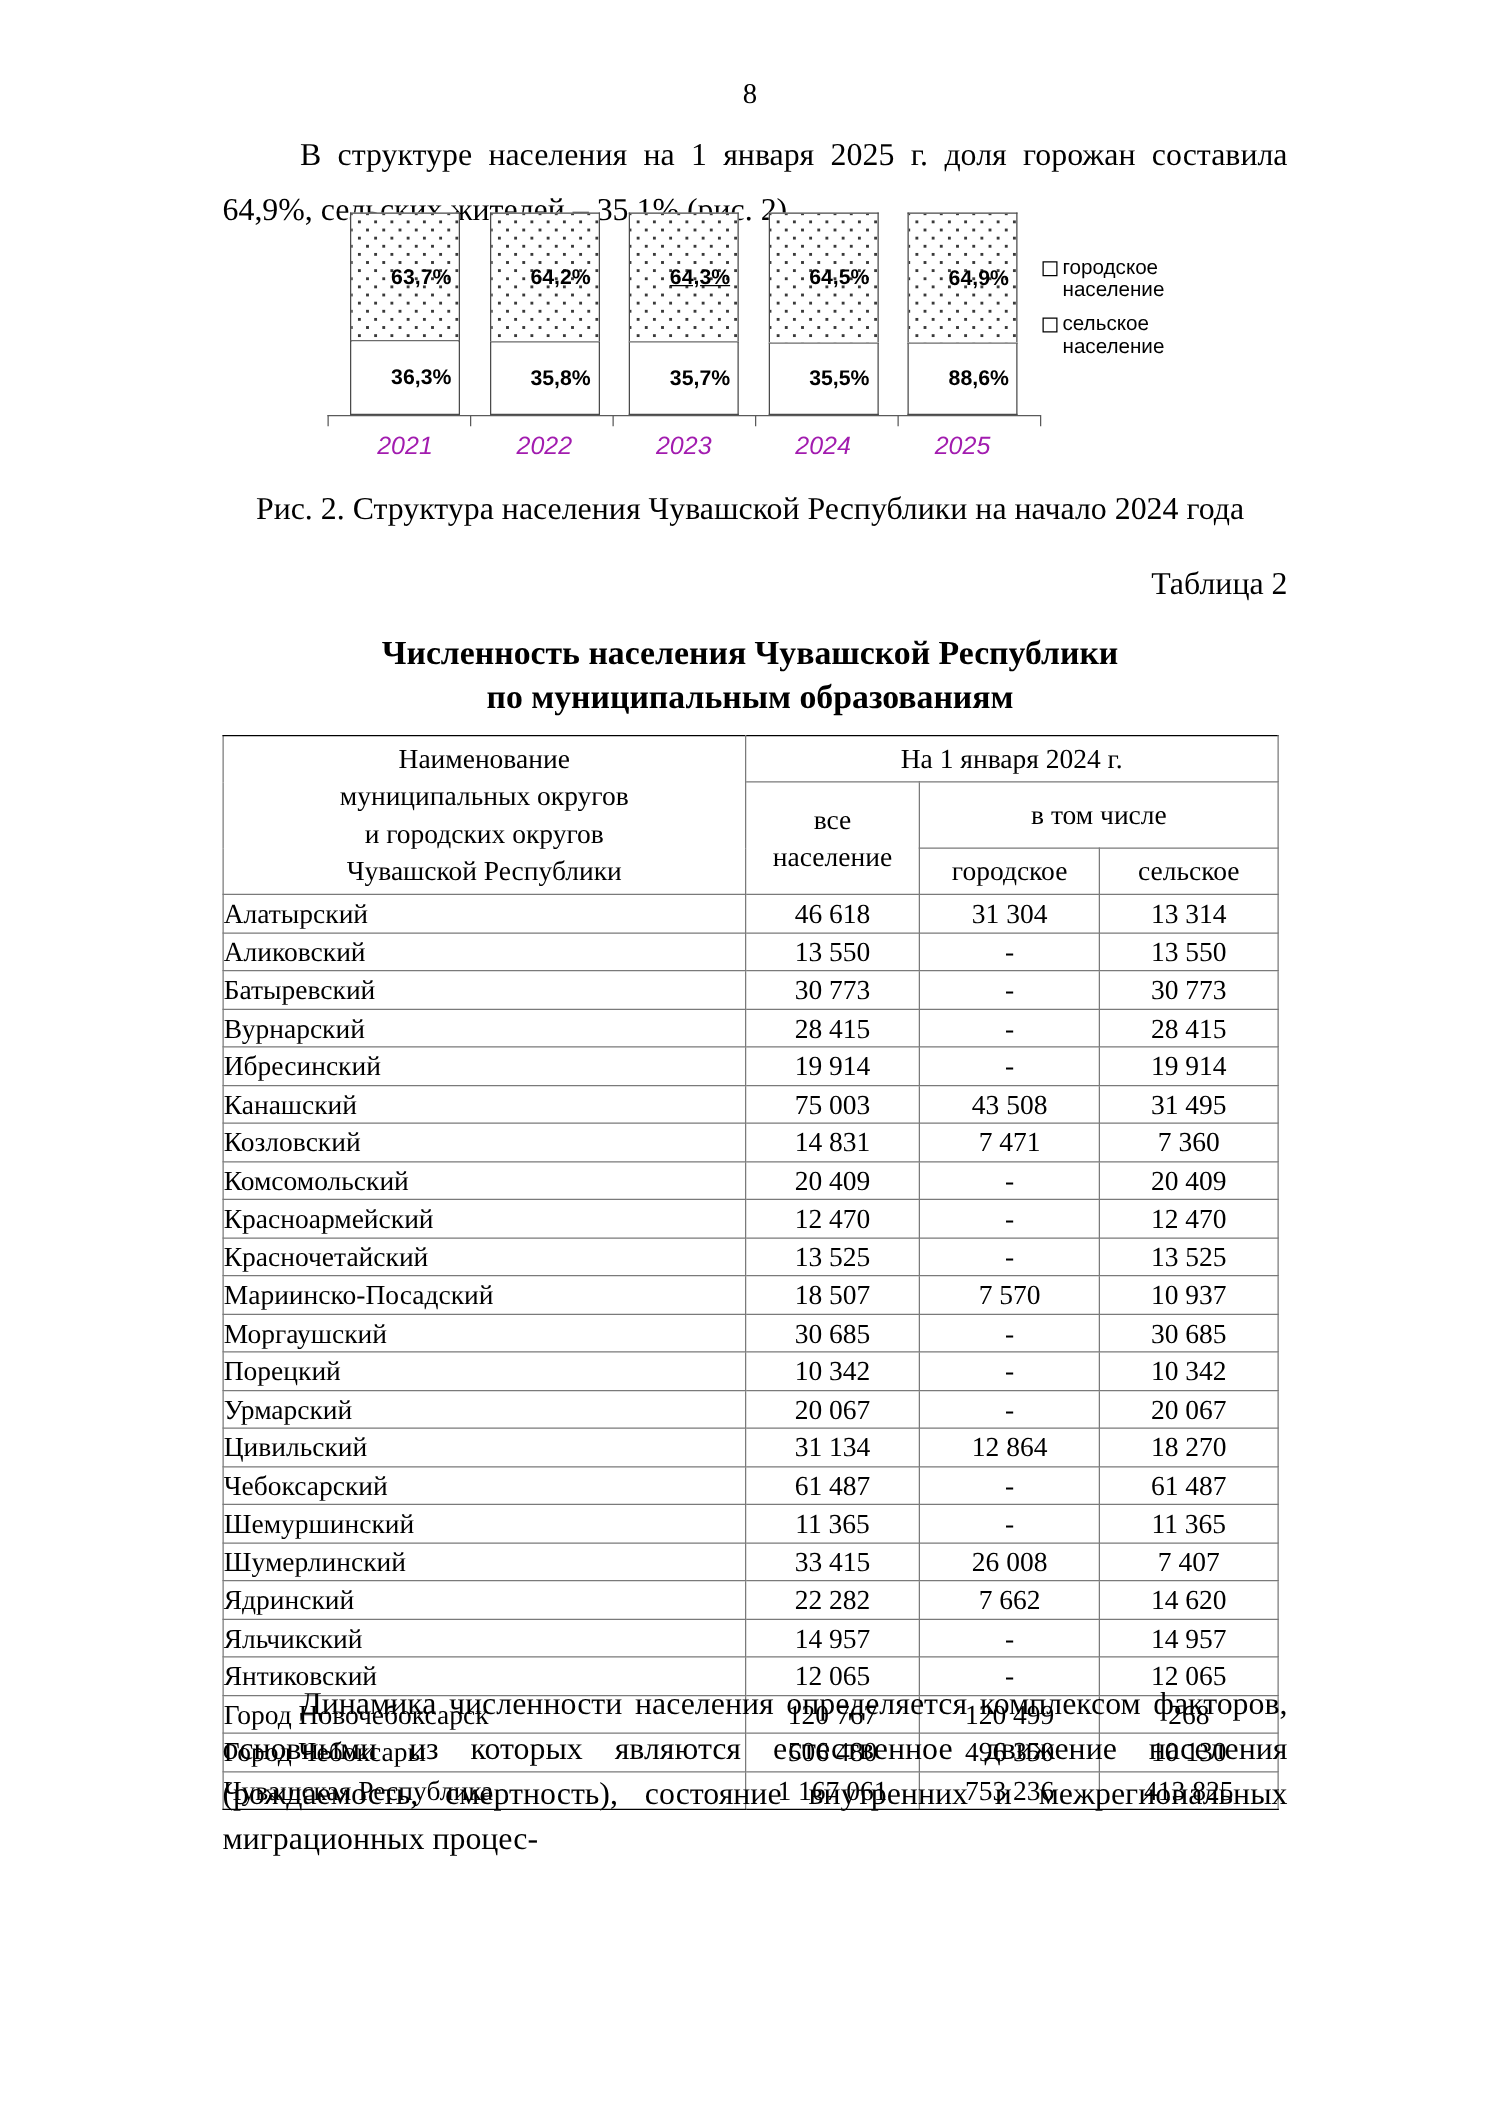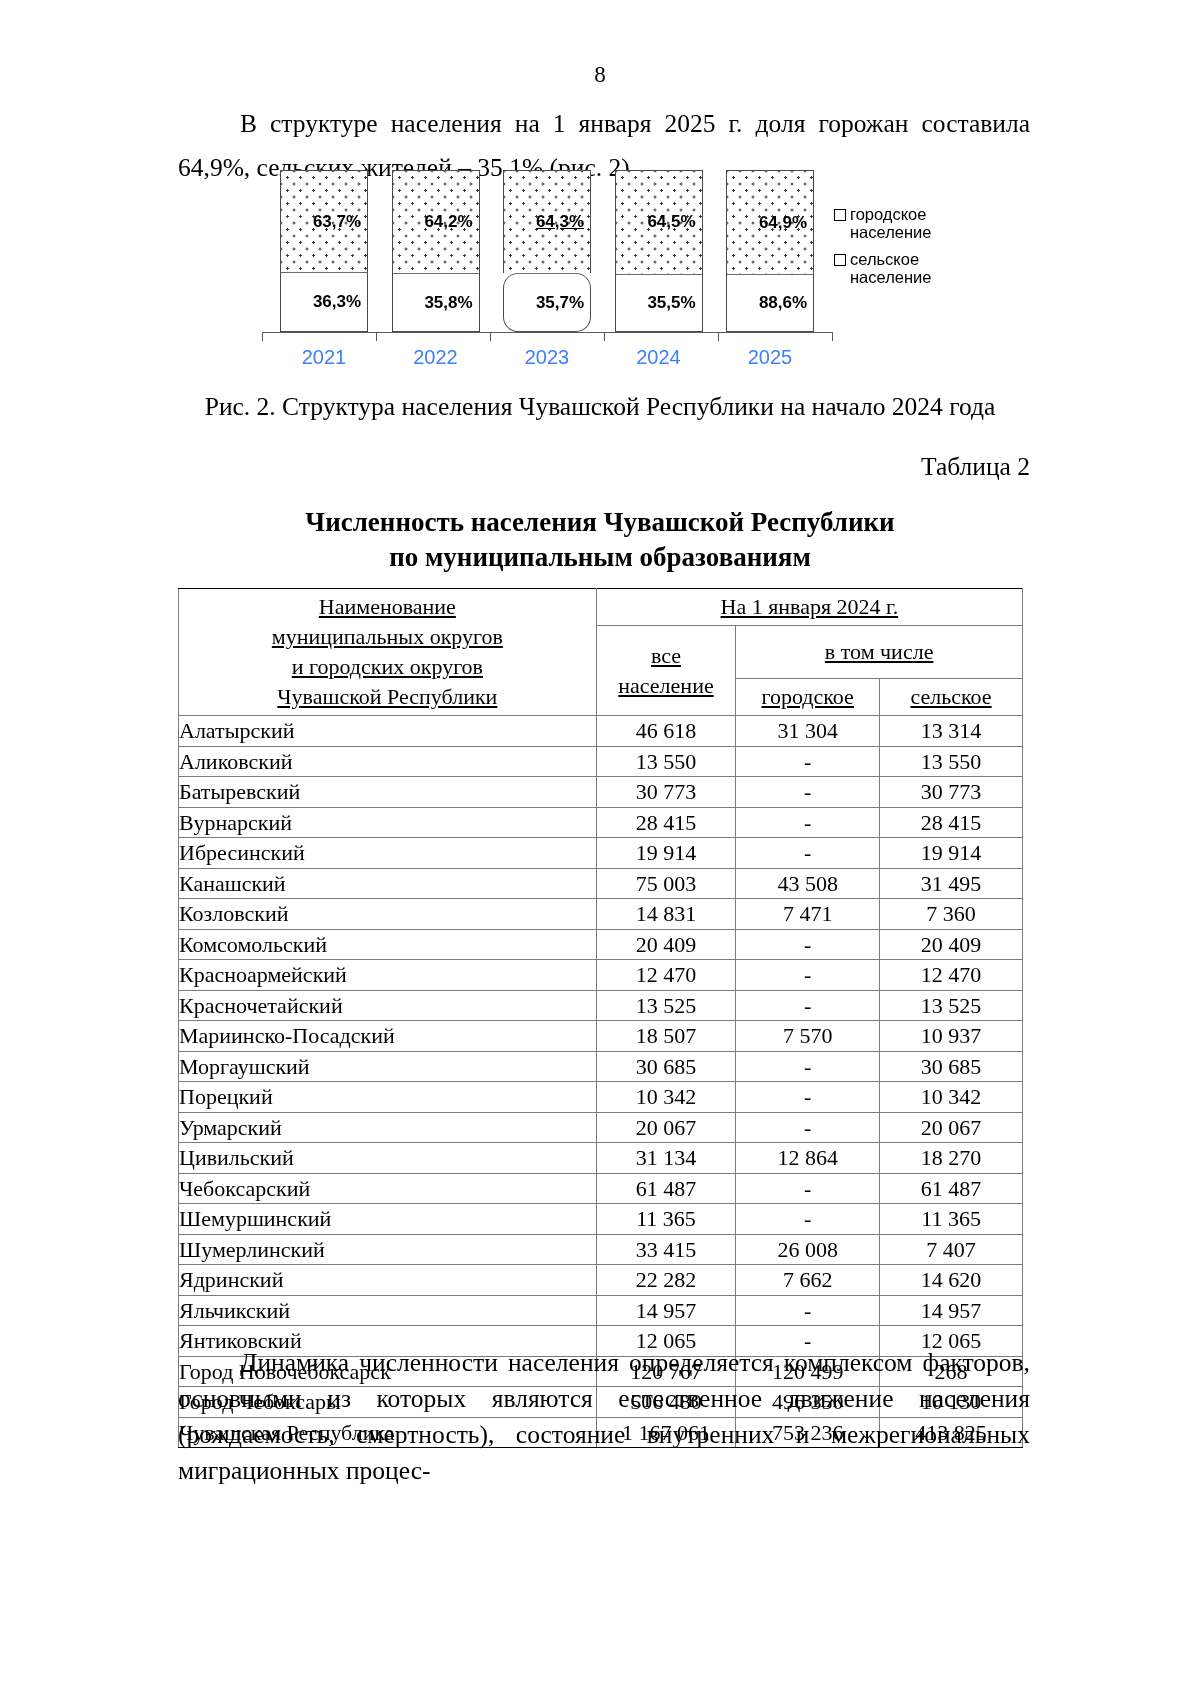--- a/index.html
+++ b/index.html
@@ -124,21 +124,22 @@
     display: flex;
     justify-content: space-between;
     padding: 0 18px;
     box-sizing: border-box;
   }
   .axis-labels span {
     width: 88px;
     text-align: center;
     font-family: "Liberation Sans", "DejaVu Sans", sans-serif;
     font-size: 20px;
-    color: #3b82f6;
+    color: #a21caf;
+    font-style: italic;
   }
 
   .legend {
     position: absolute;
     left: 572px;
     top: 35px;
     width: 130px;
     font-family: "Liberation Sans", "DejaVu Sans", sans-serif;
     font-size: 16.5px;
     line-height: 18px;
@@ -204,21 +205,20 @@
   .data-table td, .data-table th {
     border: 1px solid #7a7a7a;
     padding: 0;
     font-weight: normal;
   }
   .data-table .thead-cell {
     text-align: center;
     vertical-align: middle;
     line-height: 30px;
     padding: 3px 4px;
-    text-decoration: underline;
   }
   .th-name { width: 433px; }
   .th-total { width: 134px; }
   .th-urban { width: 139px; }
   .th-rural { width: 139px; }
 
   .data-table tbody td {
     height: 29.5px;
     line-height: 29.5px;
   }
@@ -259,21 +259,21 @@
         <div class="bar">
           <div class="seg seg-urban" style="flex: 63.7 0 0px;">63,7%</div>
           <div class="seg seg-rural" style="flex: 36.3 0 0px;">36,3%</div>
         </div>
         <div class="bar">
           <div class="seg seg-urban" style="flex: 64.2 0 0px;">64,2%</div>
           <div class="seg seg-rural" style="flex: 35.8 0 0px;">35,8%</div>
         </div>
         <div class="bar">
           <div class="seg seg-urban" style="flex: 64.3 0 0px; text-decoration: underline;">64,3%</div>
-          <div class="seg seg-rural" style="flex: 35.7 0 0px; border-radius: 15px;">35,7%</div>
+          <div class="seg seg-rural" style="flex: 35.7 0 0px;">35,7%</div>
         </div>
         <div class="bar">
           <div class="seg seg-urban" style="flex: 64.5 0 0px;">64,5%</div>
           <div class="seg seg-rural" style="flex: 35.5 0 0px;">35,5%</div>
         </div>
         <div class="bar">
           <div class="seg seg-urban" style="flex: 64.9 0 0px;">64,9%</div>
           <div class="seg seg-rural" style="flex: 35.1 0 0px;">88,6%</div>
         </div>
       </div>

